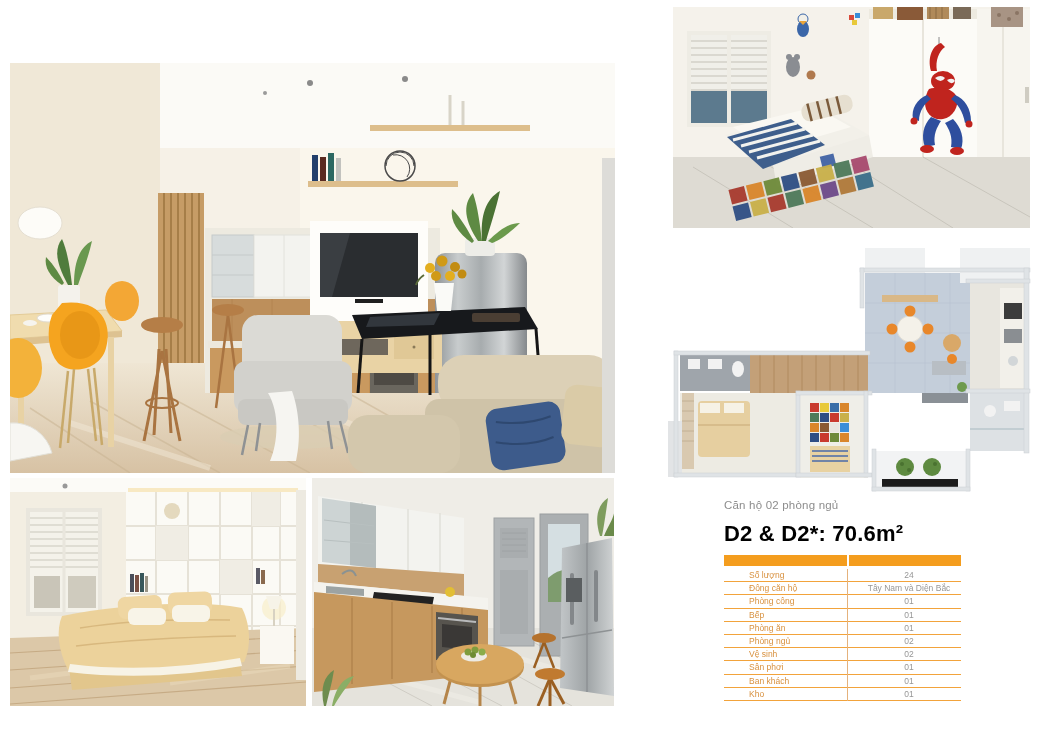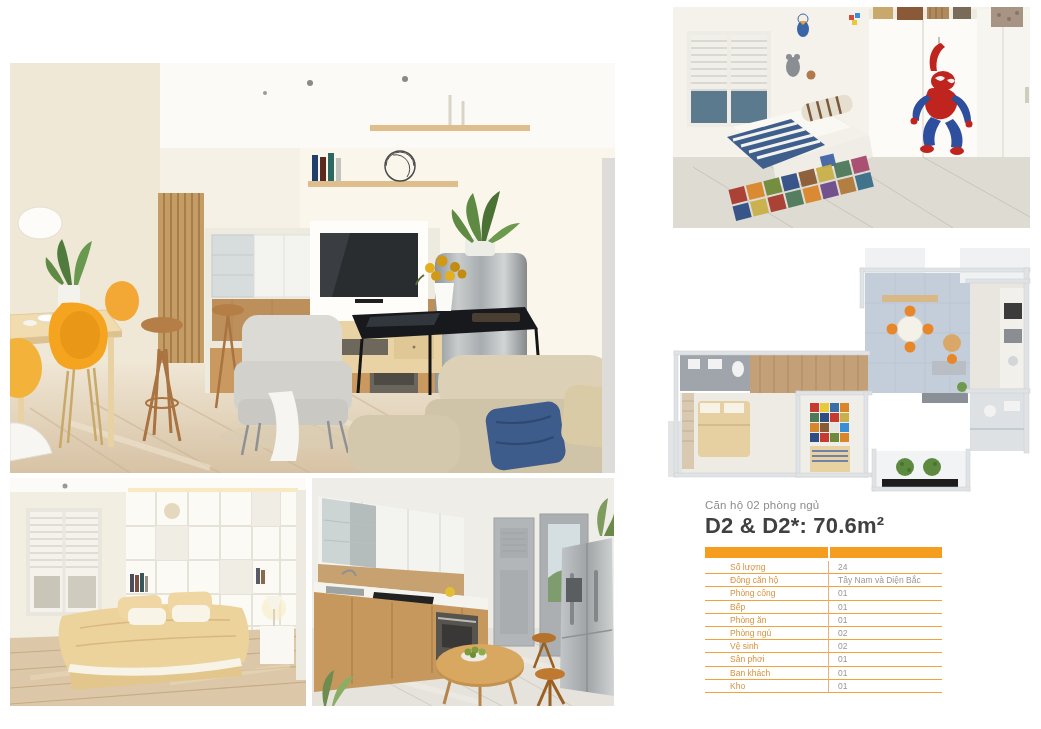--- a/index.html
+++ b/index.html
@@ -1,30 +1,30 @@
 <!DOCTYPE html>
 <html><head>
 <meta charset="utf-8">
 <style>
   html,body{margin:0;padding:0;}
   body{width:1041px;height:729px;background:#ffffff;font-family:"Liberation Sans",sans-serif;position:relative;overflow:hidden;}
   .abs{position:absolute;}
   .render{overflow:hidden;background:#f2efe8;}
   .render svg{display:block;width:100%;height:100%;}
   
-  .info{left:705px;top:499px;width:237px;}
+  .info{left:724px;top:499px;width:237px;}
   .title-small{font-size:11.5px;color:#8d8d8d;letter-spacing:.2px;}
-  .title-big{font-size:22px;font-weight:bold;color:#404040;margin-top:2px;letter-spacing:.2px;}
+  .title-big{font-size:22px;font-weight:bold;color:#000000;margin-top:10px;letter-spacing:.2px;}
   .header-bar{height:11px;background:#f49d1e;margin-top:8px;position:relative;}
   .header-bar .notch{position:absolute;left:52%;top:0;width:2px;height:100%;background:#ffffff;}
   .spec-table{margin-top:3px;position:relative;}
   .spec-divider{position:absolute;left:52%;top:0;bottom:0;width:1px;background:#e5b27c;}
   .spec-row{display:flex;align-items:center;height:12.2px;border-bottom:1px solid #f2a33b;font-size:8.5px;}
   .spec-label{width:52%;color:#d8913f;padding-left:5px;box-sizing:border-box;white-space:nowrap;margin-left:20px;}
-  .spec-value{width:48%;color:#979797;text-align:left;white-space:nowrap;}
+  .spec-value{width:48%;color:#979797;text-align:center;white-space:nowrap;}
 </style>
 </head>
 <body>
 
 <div class="abs render" style="left:10px;top:63px;width:605px;height:410px;">
 <svg viewBox="0 0 605 410" preserveAspectRatio="none">
   <defs>
     <linearGradient id="steel" x1="0" y1="0" x2="1" y2="0">
       <stop offset="0" stop-color="#8f9497"></stop>
           <stop offset=".25" stop-color="#c8cccd"></stop>

